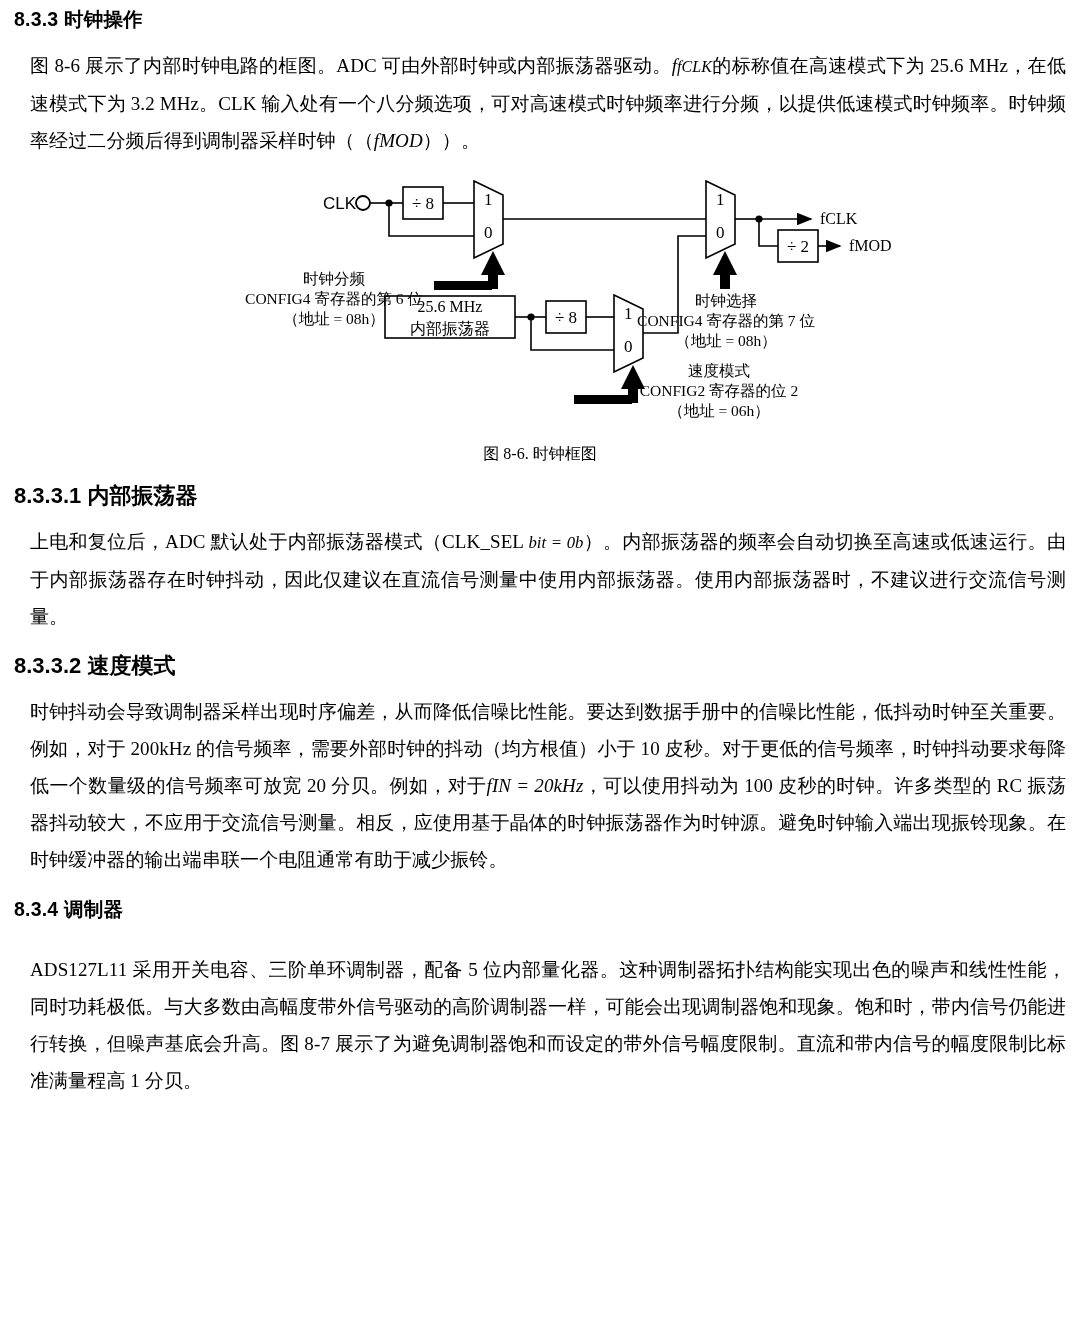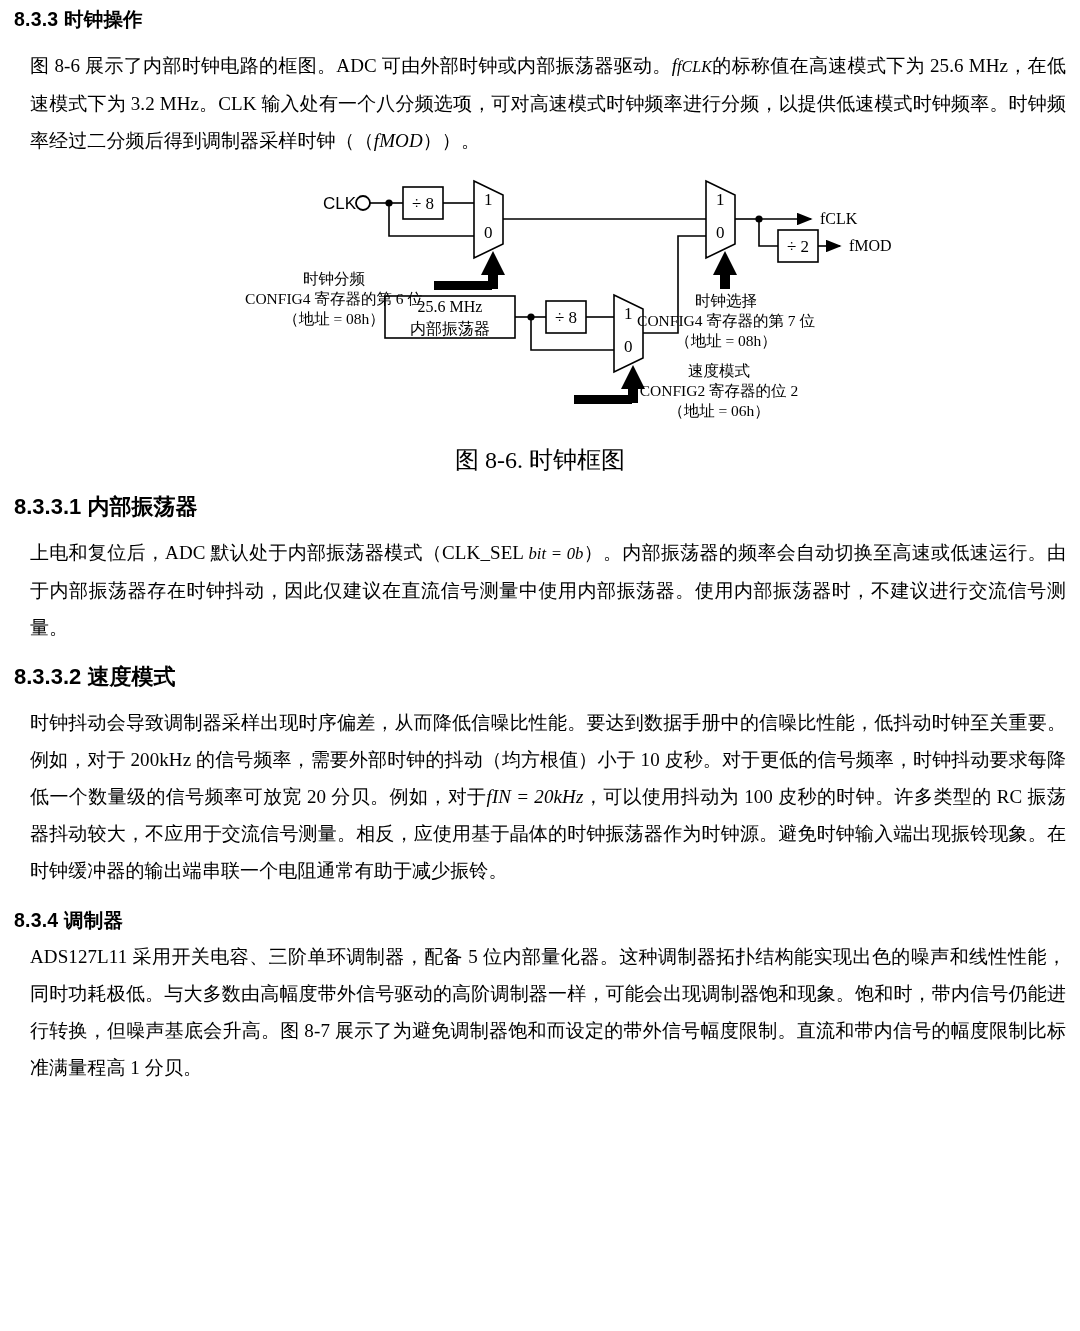--- a/index.html
+++ b/index.html
@@ -47,21 +47,21 @@
 
   
   .figwrap{
     position:relative;
     width:1052px;
     height:268px;
     margin:4px 0 2px 0;
   }
   .figcaption{
     text-align:center;
-    font-size:24px;
+    font-size:16px;
     margin:2px 0 6px 0;
   }
   svg.diagram{display:block;}
 </style>
 </head>
 <body>
 
 <div class="page">
   <div class="content">
 
@@ -179,18 +179,18 @@
     <h3 class="subsec">8.3.3.1 内部振荡器</h3>
 
     <p class="body"><span>上电和复位后，ADC 默认处于内部振荡器模式（CLK_SEL </span><span class="smallit">bit = 0b</span><span>）。内部振荡器的频率会自动切换至高速或低速运行。由于内部振荡器存在时钟抖动，因此仅建议在直流信号测量中使用内部振荡器。使用内部振荡器时，不建议进行交流信号测量。</span></p>
 
 
     <h3 class="subsec">8.3.3.2 速度模式</h3>
 
 
     <p class="body"><span>时钟抖动会导致调制器采样出现时序偏差，从而降低信噪比性能。要达到数据手册中的信噪比性能，低抖动时钟至关重要。例如，对于 200kHz 的信号频率，需要外部时钟的抖动（均方根值）小于 10 皮秒。对于更低的信号频率，时钟抖动要求每降低一个数量级的信号频率可放宽 20 分贝。例如，对于</span><span class="mathit">fIN = 20kHz</span><span>，可以使用抖动为 100 皮秒的时钟。许多类型的 RC 振荡器抖动较大，不应用于交流信号测量。相反，应使用基于晶体的时钟振荡器作为时钟源。避免时钟输入端出现振铃现象。在时钟缓冲器的输出端串联一个电阻通常有助于减少振铃。</span></p>
 
-    <h2 class="sec" style="margin-top:18px;margin-bottom:4px;">8.3.4 调制器</h2>
+    <h2 class="sec" style="margin-top:18px;margin-bottom:28px;">8.3.4 调制器</h2>
 
     <p class="body">ADS127L11 采用开关电容、三阶单环调制器，配备 5 位内部量化器。这种调制器拓扑结构能实现出色的噪声和线性性能，同时功耗极低。与大多数由高幅度带外信号驱动的高阶调制器一样，可能会出现调制器饱和现象。饱和时，带内信号仍能进行转换，但噪声基底会升高。图 8-7 展示了为避免调制器饱和而设定的带外信号幅度限制。直流和带内信号的幅度限制比标准满量程高 1 分贝。</p>
 
   </div>
 </div>
 
 </body></html>

